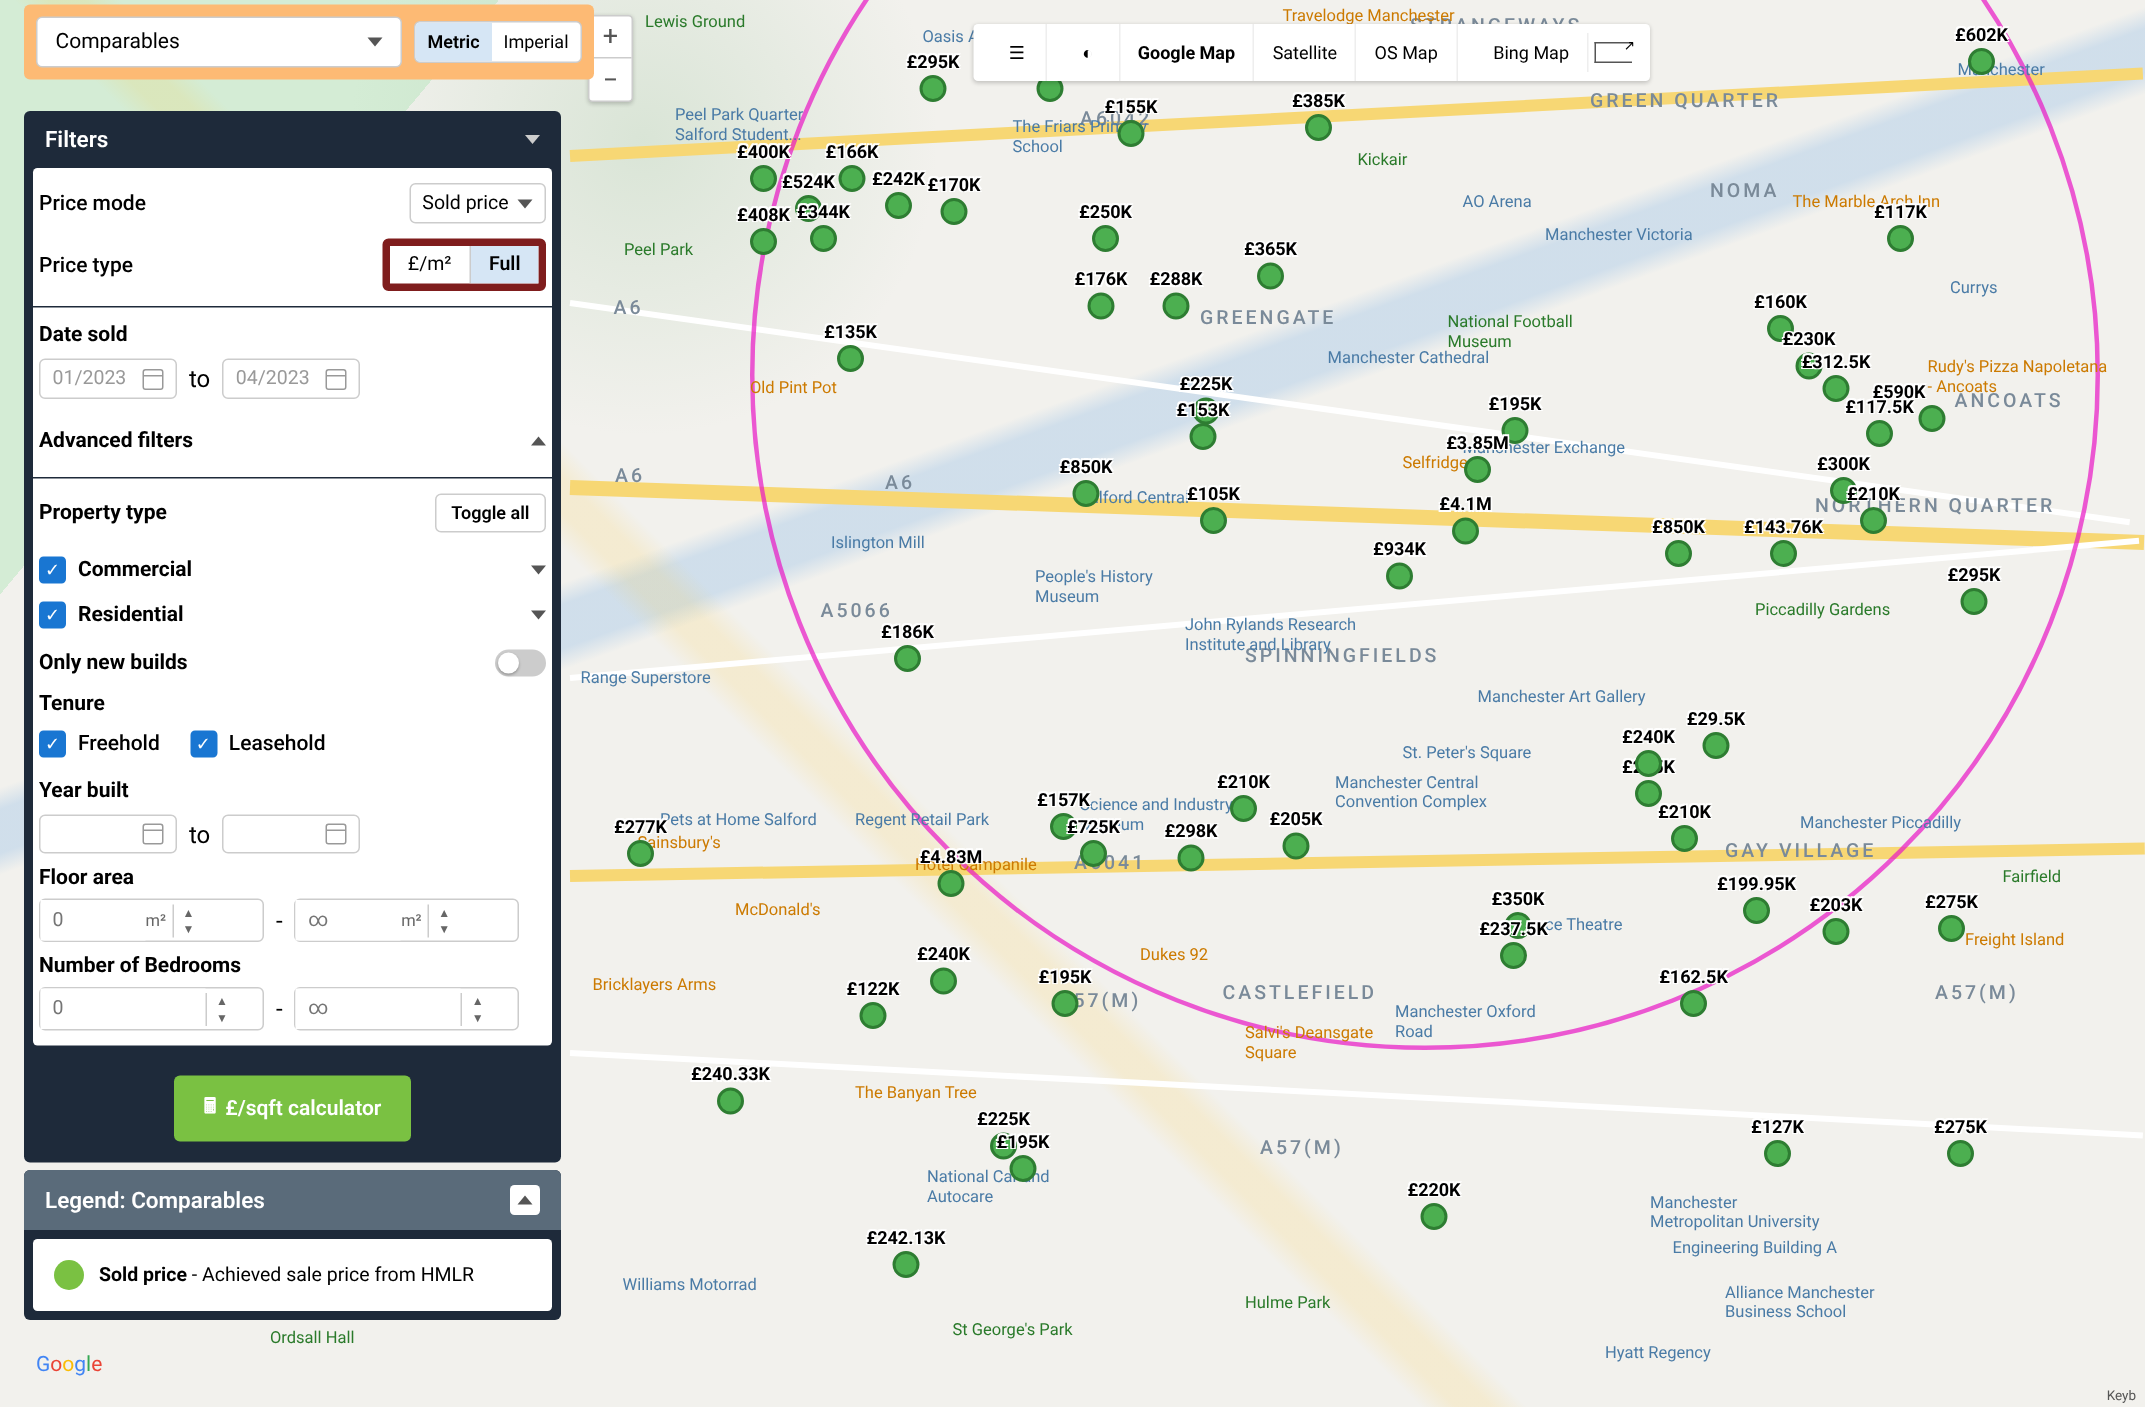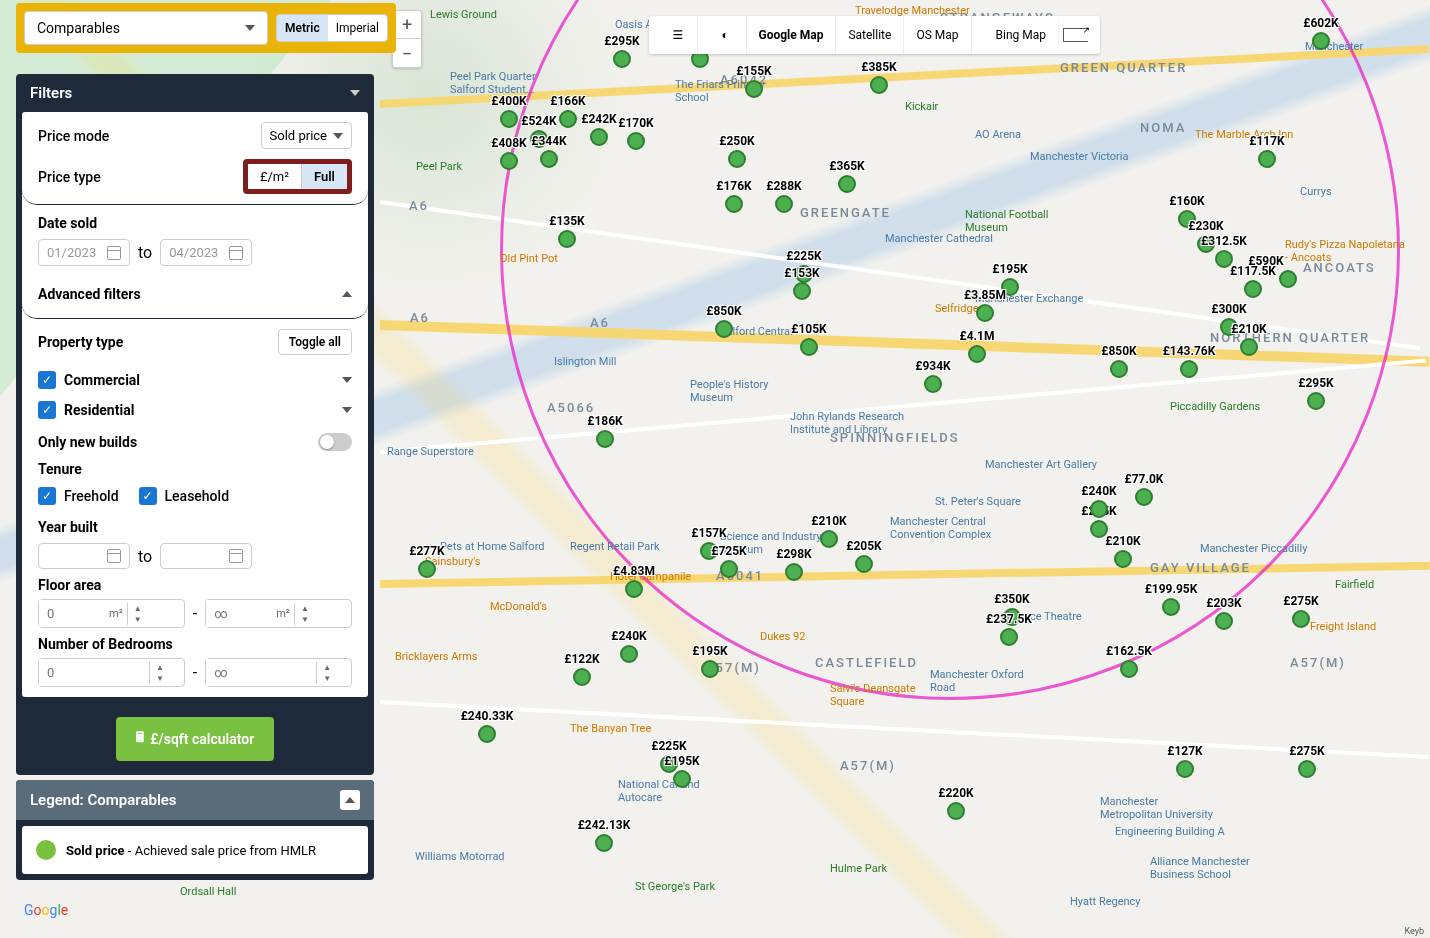--- a/index.html
+++ b/index.html
@@ -16,29 +16,29 @@
 .road.r3{top:580px;left:380px;width:1050px;transform:rotate(-1deg);}
 .road.grey{background:#fff;height:4px;}
 .road.g1{top:200px;left:380px;width:1050px;transform:rotate(8deg);}
 .road.g2{top:450px;left:380px;width:1050px;transform:rotate(-5deg);}
 .road.g3{top:700px;left:380px;width:1050px;transform:rotate(3deg);}
 .transit{position:absolute;border:3px solid #e815c5;border-radius:50%;width:900px;height:900px;top:-200px;left:500px;pointer-events:none;opacity:.7;}
 .area-label{position:absolute;color:#7a8a99;font-size:13px;letter-spacing:2px;font-weight:500;pointer-events:none;}
 .poi-label{position:absolute;color:#4a7ba6;font-size:11px;pointer-events:none;max-width:120px;}
 .poi-label.orange{color:#cc7a00;}
 .poi-label.green{color:#2a7a2a;}
-.top-panel{position:absolute;top:3px;left:16px;background:#eab308;padding:8px;border-radius:4px;display:flex;gap:8px;align-items:center;z-index:50;}
+.top-panel{position:absolute;top:3px;left:16px;background:#fdba74;padding:8px;border-radius:4px;display:flex;gap:8px;align-items:center;z-index:50;}
 .mode-select{background:#fff;border:1px solid #ccc;border-radius:4px;padding:8px 12px;width:244px;display:flex;justify-content:space-between;align-items:center;cursor:pointer;font-size:14px;}
 .unit-toggle{display:flex;background:#fff;border:1px solid #ccc;border-radius:4px;overflow:hidden;}
 .unit-toggle span{padding:6px 8px;font-size:12px;cursor:pointer;}
 .unit-toggle span.active{background:#d6e6f5;font-weight:600;}
 .side-panel{position:absolute;top:74px;left:16px;width:358px;background:#1e2a3a;border-radius:4px;z-index:50;}
 .filters-header{padding:10px 14px;color:#fff;font-size:15px;font-weight:600;display:flex;justify-content:space-between;align-items:center;cursor:pointer;}
 .filters-body{background:#fff;margin:0 6px 6px 6px;border-radius:3px;}
-.section{padding:10px 16px;border-bottom:1px solid #1e2a3a;border-radius:15px;}
+.section{padding:10px 4px;border-bottom:1px solid #1e2a3a;}
 .section:last-child{border-bottom:none;}
 .row{display:flex;justify-content:space-between;align-items:center;margin-bottom:10px;}
 .row:last-child{margin-bottom:0;}
 .label{font-size:14px;font-weight:500;}
 .label.bold{font-weight:700;}
 .select-sm{border:1px solid #ccc;border-radius:4px;padding:5px 8px;font-size:13px;display:flex;align-items:center;gap:6px;cursor:pointer;background:#fff;}
 .pill-group{display:flex;border:5px solid #7f1d1d;border-radius:4px;overflow:hidden;}
 .pill-group span{padding:5px 12px;font-size:13px;cursor:pointer;border-right:1px solid #ccc;}
 .pill-group span:last-child{border-right:none;}
 .pill-group span.active{background:#d6e6f5;font-weight:600;}
@@ -321,21 +321,21 @@
     </div>
     <div class="marker" style="left: 1307px; top: 392px;">
       <div class="price">£295K</div>
       <div class="dot"></div>
     </div>
     <div class="marker" style="left: 596px; top: 430px;">
       <div class="price">£186K</div>
       <div class="dot"></div>
     </div>
     <div class="marker" style="left: 1135px; top: 488px;">
-      <div class="price">£77.0K</div>
+      <div class="price">£29.5K</div>
       <div class="dot"></div>
     </div>
     <div class="marker" style="left: 820px; top: 530px;">
       <div class="price">£210K</div>
       <div class="dot"></div>
     </div>
     <div class="marker" style="left: 1090px; top: 520px;">
       <div class="price">£225K</div>
       <div class="dot"></div>
     </div>

